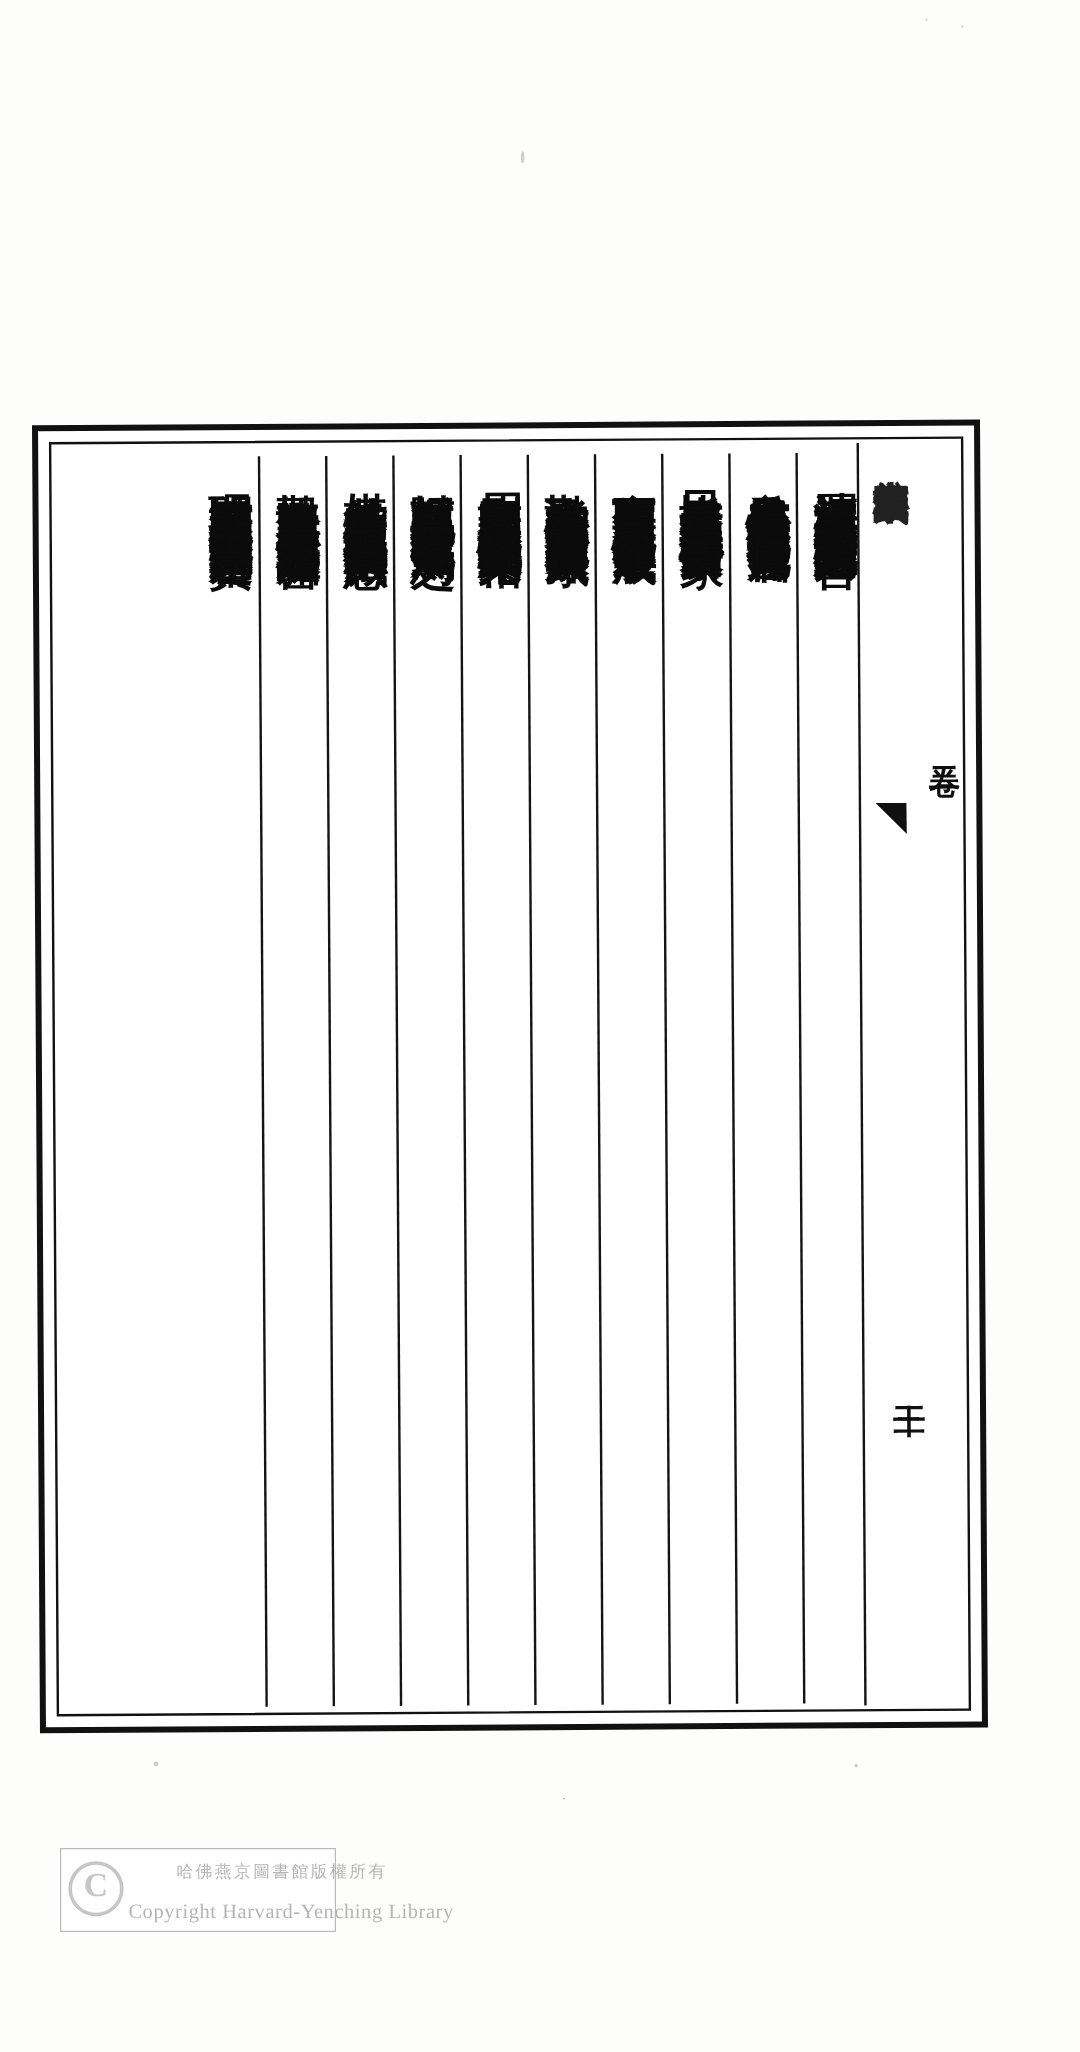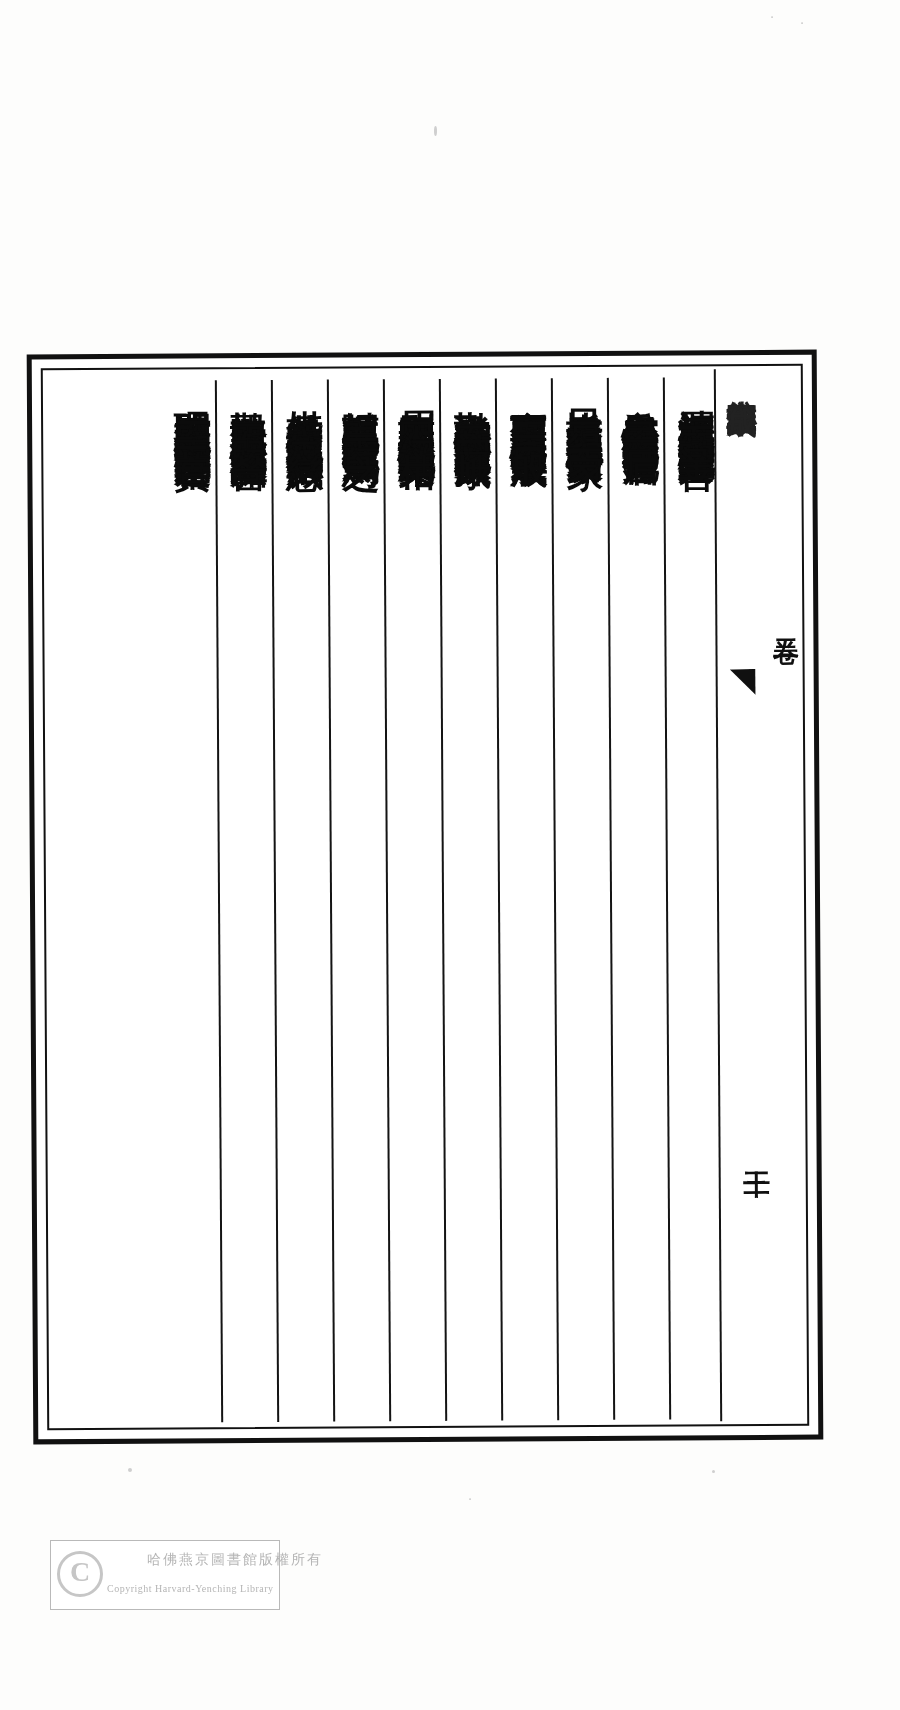--- a/index.html
+++ b/index.html
@@ -173,21 +173,21 @@
     color: #b5b5b5;
     letter-spacing: 2px;
     white-space: nowrap;
     margin-left: 40px;
   }
   .stamp .en {
     position: absolute;
     left: 56px;
     top: 42px;
     font-family: "Liberation Serif", serif;
-    font-size: 10px;
+    font-size: 17px;
     color: #b5b5b5;
     letter-spacing: 0.5px;
     white-space: nowrap;
   }
 
   
   .artifact {
     position: absolute;
     color: #c9c9c9;
     font-family: "DejaVu Serif", serif;

